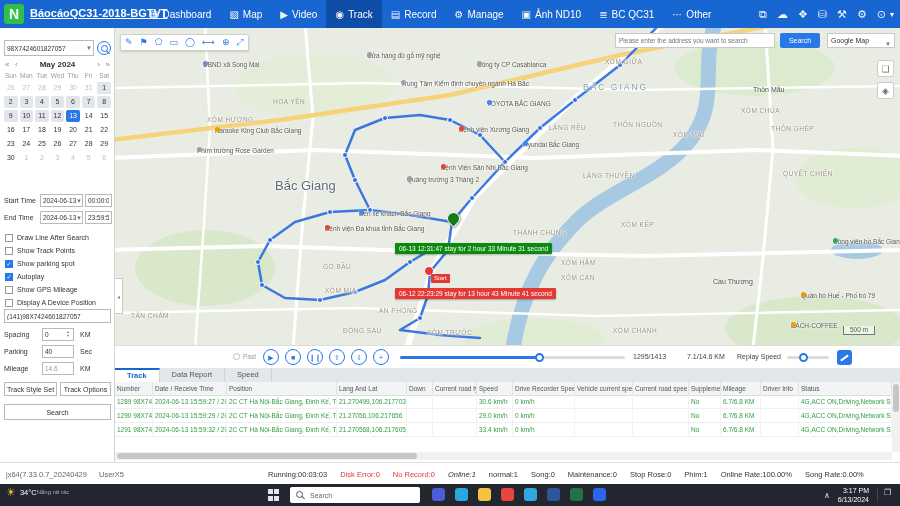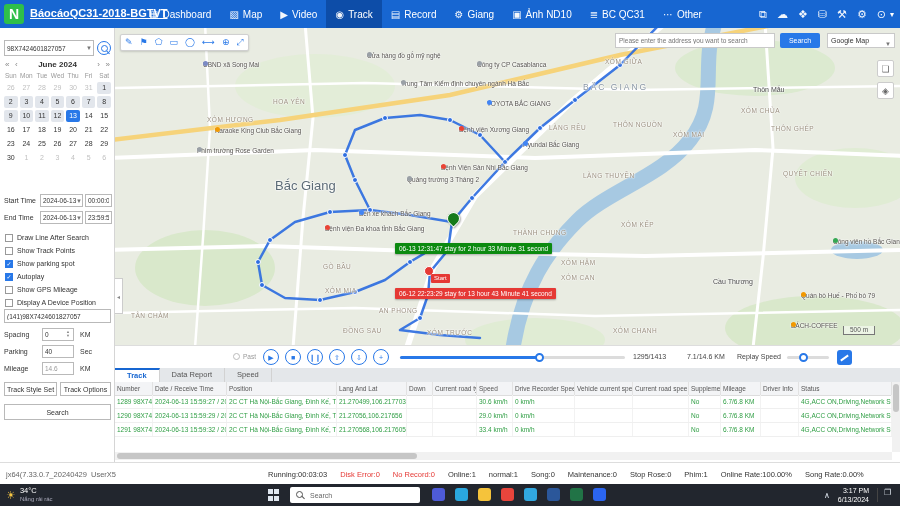--- a/index.html
+++ b/index.html
@@ -101,27 +101,27 @@
   .trow{height:13px;border-bottom:1px solid #efefef;white-space:nowrap;overflow:hidden;cursor:pointer;}
   .td{display:inline-block;height:13px;line-height:13px;font-size:6.5px;color:#2f9e44;border-right:1px solid #f2f2f2;
       box-sizing:border-box;padding:0 2px;overflow:hidden;white-space:nowrap;vertical-align:top;}
   #hscroll{position:absolute;left:0;top:84px;width:777px;height:8px;background:#f1f1f1;}
   #hthumb{position:absolute;left:2px;top:1px;width:300px;height:6px;background:#c6c6c6;border-radius:3px;cursor:pointer;}
   #vscroll{position:absolute;left:777px;top:14px;width:8px;height:70px;background:#f1f1f1;}
   #vthumb{position:absolute;left:1px;top:2px;width:6px;height:28px;background:#c6c6c6;border-radius:3px;cursor:pointer;}
   
   #statusbar{position:absolute;left:0;top:462px;width:900px;height:22px;background:#fff;border-top:1px solid #ddd;box-sizing:border-box;}
   #sb-left{position:absolute;left:6px;top:7px;font-size:7.5px;color:#666;white-space:nowrap;}
-  #sb-left span{margin-right:2px;}
+  #sb-left span{margin-right:10px;}
   #status-segs{position:absolute;left:268px;top:7px;display:flex;gap:13px;font-size:7.5px;white-space:nowrap;}
   
   #taskbar{position:absolute;left:0;top:484px;width:900px;height:22px;background:#22262e;color:#fff;}
   #weather{position:absolute;left:6px;top:2px;display:flex;align-items:center;gap:4px;cursor:pointer;}
   #weather .wico{color:#f7c744;font-size:11px;}
-  #weather .wtxt{display:flex;flex-direction:column;line-height:9px;}
+  #weather .wtxt{display:flex;flex-direction:row;line-height:9px;}
   #weather .wt1{font-size:7.5px;color:#fff;}
   #weather .wt2{font-size:6px;color:#aab;}
   #startbtn{position:absolute;left:268px;top:5px;width:12px;height:12px;display:grid;grid-template-columns:5px 5px;grid-gap:1px;cursor:pointer;}
   #startbtn i{width:5px;height:5px;background:#dfe6ef;}
   #tb-search{position:absolute;left:290px;top:3px;width:130px;height:16px;background:#fff;border-radius:2px;
              display:flex;align-items:center;gap:5px;padding:0 6px;box-sizing:border-box;cursor:text;}
   #tb-search .magwrap2{position:relative;width:9px;height:9px;}
   #tb-search .mag{left:0;top:0;border-color:#555;}
   #tb-search .mag i{background:#555;}
   #tb-search .ph{font-size:7px;color:#666;}
@@ -157,21 +157,21 @@
         <div class="nitem active">
           <span class="nico">◉</span>
           <span class="nlbl">Track</span>
         </div>
         <div class="nitem">
           <span class="nico">▤</span>
           <span class="nlbl">Record</span>
         </div>
         <div class="nitem">
           <span class="nico">⚙</span>
-          <span class="nlbl">Giang</span>
+          <span class="nlbl">Manage</span>
         </div>
         <div class="nitem">
           <span class="nico">▣</span>
           <span class="nlbl">Ảnh ND10</span>
         </div>
         <div class="nitem">
           <span class="nico">≣</span>
           <span class="nlbl">BC QC31</span>
         </div>
         <div class="nitem">
@@ -197,21 +197,21 @@
     <span class="magwrap" style="left:97px;top:13px;">
         <span class="mag">
           <i></i>
         </span>
       </span>
 
     <div id="calendar">
       <div id="cal-head">
         <span class="cal-arr" style="left:2px;">«</span>
         <span class="cal-arr" style="left:12px;">‹</span>
-        <span>June 2024</span>
+        <span>May 2024</span>
         <span class="cal-arr" style="right:12px;">›</span>
         <span class="cal-arr" style="right:2px;">»</span>
       </div>
       <div id="cal-weekdays">
           <span>Sun</span>
           <span>Mon</span>
           <span>Tue</span>
           <span>Wed</span>
           <span>Thu</span>
           <span>Fri</span>
@@ -496,21 +496,21 @@
 
   <div id="statusbar">
     <div id="sb-left">
       <span>jx64(7.33.0.7_20240429</span>
       <span>UserX5</span>
     </div>
     <div id="status-segs">
         <span style="color: rgb(51, 51, 51);">Running:00:03:03</span>
         <span style="color: rgb(229, 57, 53);">Disk Error:0</span>
         <span style="color: rgb(229, 57, 53);">No Record:0</span>
-        <span style="color: rgb(51, 51, 51);">Online:1</span>
+        <span style="color: rgb(51, 51, 51); font-style: italic;">Online:1</span>
         <span style="color: rgb(51, 51, 51);">normal:1</span>
         <span style="color: rgb(51, 51, 51);">Song:0</span>
         <span style="color: rgb(51, 51, 51);">Maintenance:0</span>
         <span style="color: rgb(51, 51, 51);">Stop Rose:0</span>
         <span style="color: rgb(51, 51, 51);">Phim:1</span>
         <span style="color: rgb(51, 51, 51);">Online Rate:100.00%</span>
         <span style="color: rgb(51, 51, 51);">Song Rate:0.00%</span>
       </div>
   </div>
 

